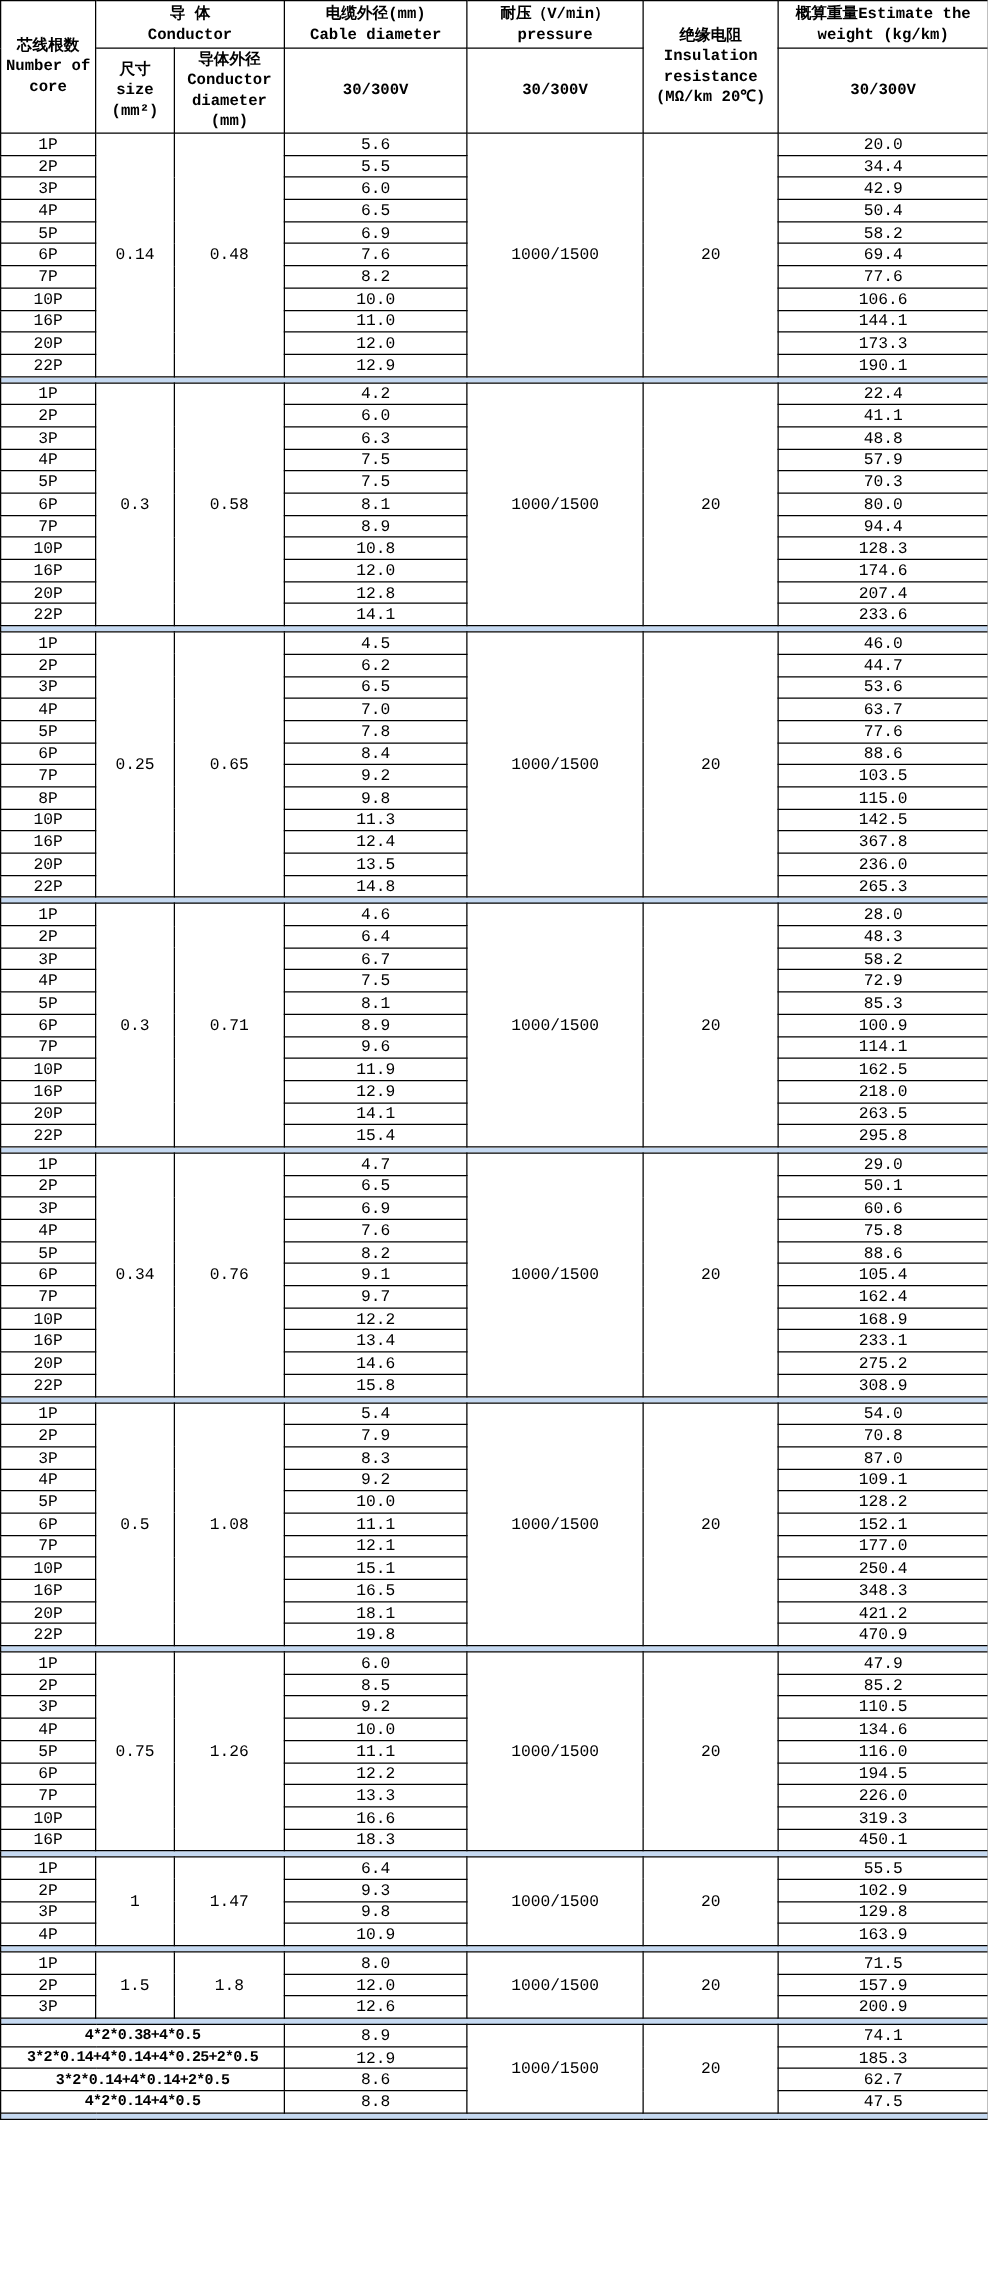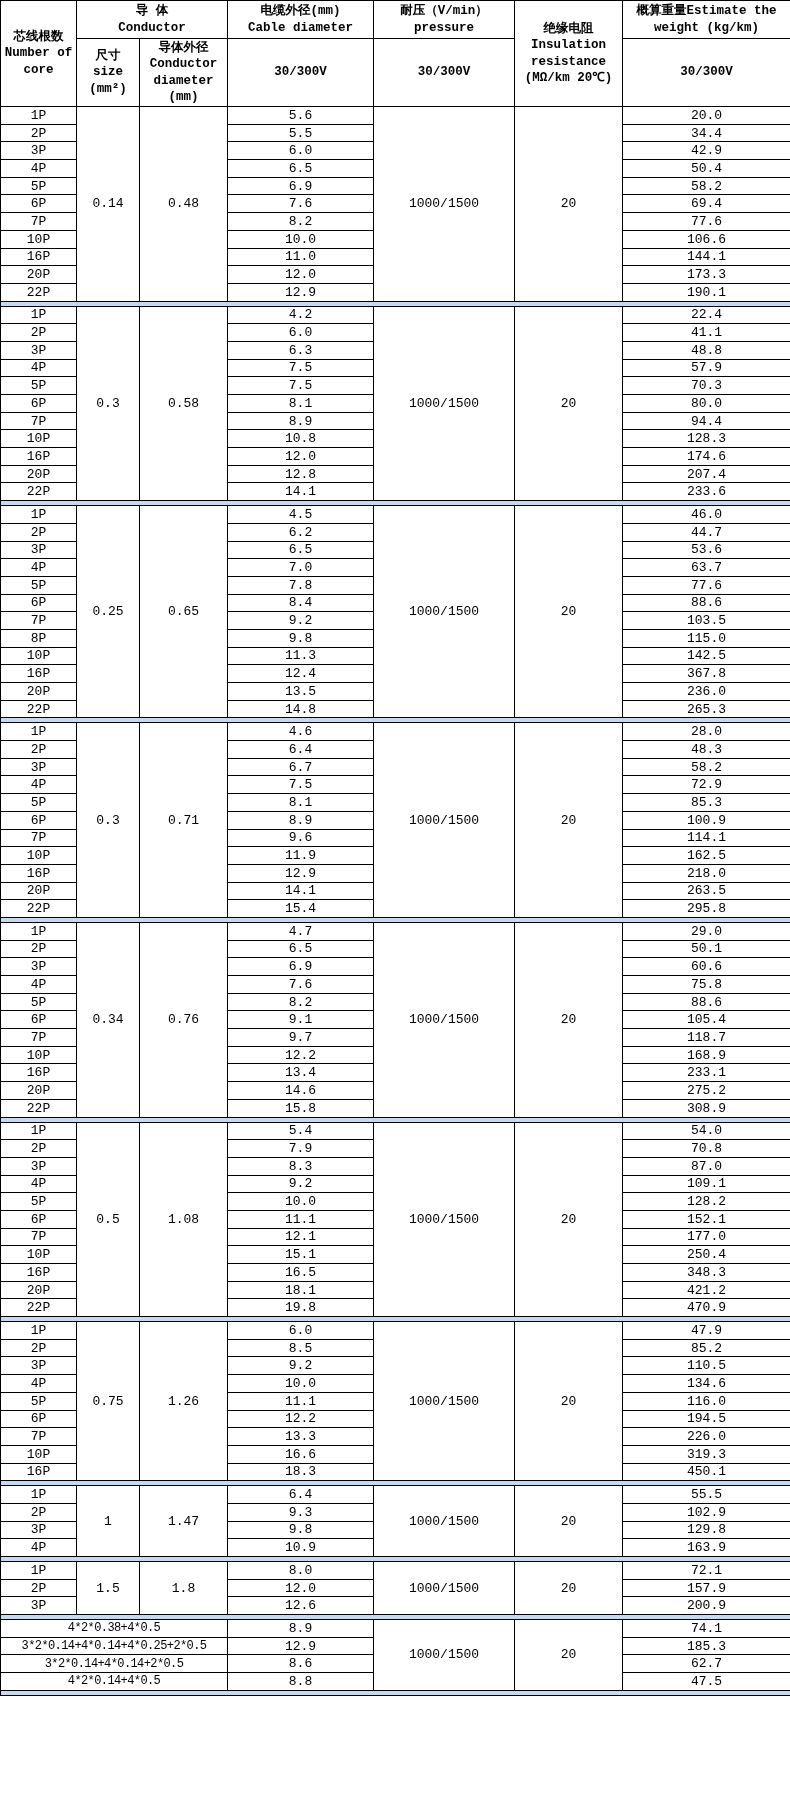--- a/index.html
+++ b/index.html
@@ -27,21 +27,21 @@
     height:17.7px;
     line-height:1;
     padding:0 1px;
     white-space:nowrap;
   }
   tr.sep-row td {
     height:5px;
     padding:0;
     background:#c5d9f1;
   }
-  td.cfg { font-size:12px; letter-spacing:-0.6px; }
+  td.cfg { font-size:12px; letter-spacing:-0.6px;font-weight:bold; }
 </style>
 </head>
 <body>
 
 <div class="page">
   <table id="spec-table">
     <colgroup>
       <col style="width:76px">
       <col style="width:63px">
       <col style="width:88px">
@@ -365,21 +365,21 @@
           <td>88.6</td>
         </tr>
         <tr class="data-row">
           <td>6P</td>
           <td>9.1</td>
           <td>105.4</td>
         </tr>
         <tr class="data-row">
           <td>7P</td>
           <td>9.7</td>
-          <td>118.7</td>
+          <td>162.4</td>
         </tr>
         <tr class="data-row">
           <td>10P</td>
           <td>12.2</td>
           <td>168.9</td>
         </tr>
         <tr class="data-row">
           <td>16P</td>
           <td>13.4</td>
           <td>233.1</td>
@@ -538,21 +538,21 @@
         <tr class="sep-row">
           <td colspan="7" style="background: rgb(197, 217, 241);"></td>
         </tr>
         <tr class="data-row">
           <td>1P</td>
           <td rowspan="3">1.5</td>
           <td rowspan="3">1.8</td>
           <td>8.0</td>
           <td rowspan="3">1000/1500</td>
           <td rowspan="3">20</td>
-          <td>72.1</td>
+          <td>71.5</td>
         </tr>
         <tr class="data-row">
           <td>2P</td>
           <td>12.0</td>
           <td>157.9</td>
         </tr>
         <tr class="data-row">
           <td>3P</td>
           <td>12.6</td>
           <td>200.9</td>

